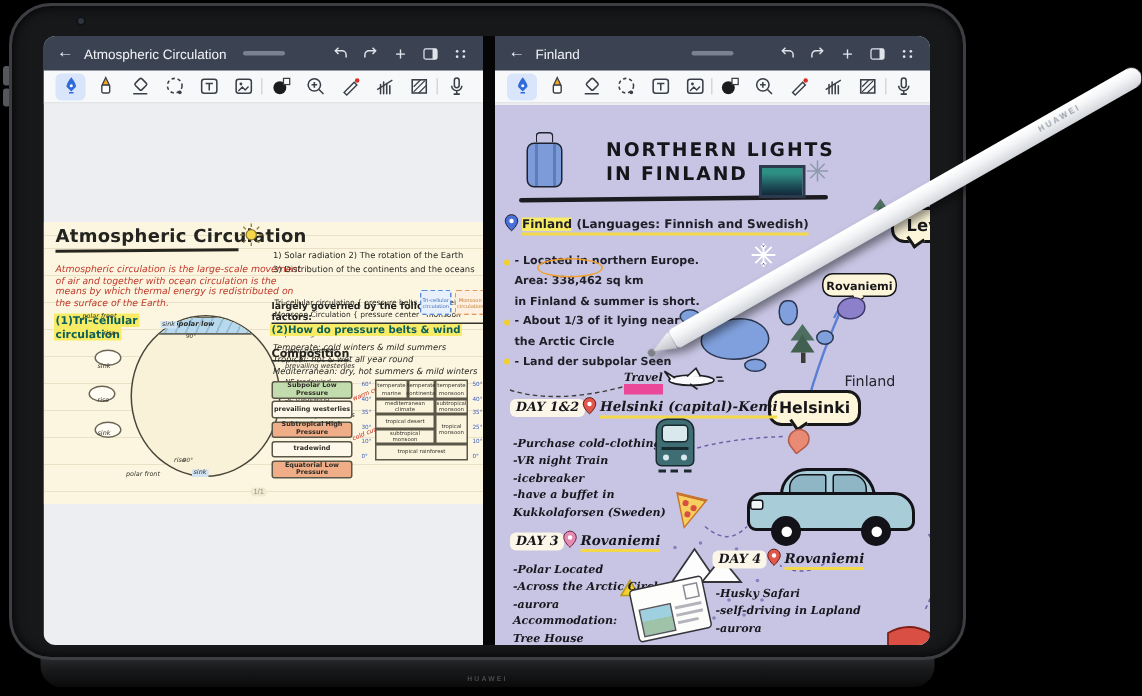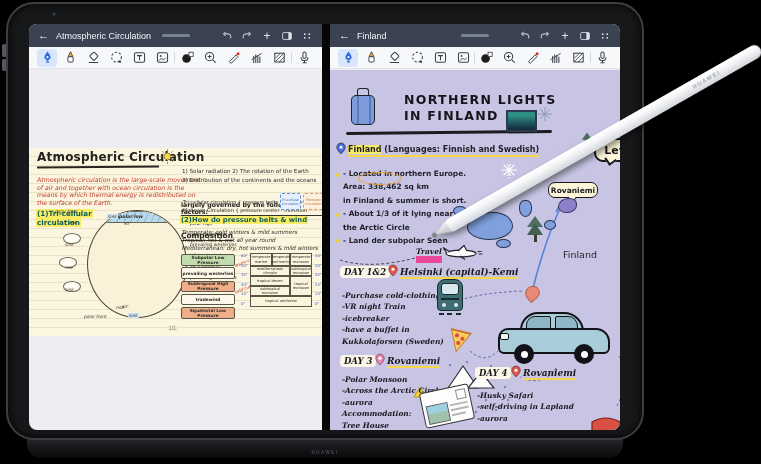--- a/index.html
+++ b/index.html
@@ -655,20 +655,24 @@
                   <path d="M10 8 L3 3.5 L7 9" fill="#fbfbfd"></path>
                   <path d="M18 7 L24 1.5 L27 7" fill="#fbfbfd"></path>
                   <path d="M20 12 L25 15.5" fill="none"></path>
                 </g>
                 <g stroke="#1e1e24" stroke-width=".9">
                   <path d="M37.5 7.5h4M38.5 10h4"></path>
                 </g>
               </svg>
             </span>
 
+          <div class="bubble" style="left:182px;top:190px;width:58px;height:20px;font-size:10.5px;">
+              <span>Helsinki</span>
+              <span class="tail" style="left:14px;"></span>
+            </div>
           <span class="abs" style="left:195px;top:216px;width:13px;height:12px;background:#e88a74;border:1px solid #b35c4a;border-radius:50% 50% 50% 8%;transform:rotate(-38deg);"></span>
 
           <span class="daychip" style="left:10px;top:196px;">DAY 1&amp;2</span>
           <span class="abs" style="left:58px;top:194px;">
               <svg width="10" height="13" viewBox="0 0 12 15">
                 <path d="M6 1a5 5 0 0 1 5 5c0 3.5-5 8-5 8S1 9.5 1 6a5 5 0 0 1 5-5z" fill="#e2574c" stroke="#5e1d16" stroke-width=".8"></path>
                 <circle cx="6" cy="6" r="1.8" fill="#fff"></circle>
               </svg>
             </span>
           <span class="abs script yline" style="left:70px;top:197px;font-size:9px;">Helsinki (capital)-Kemi</span>
@@ -718,21 +722,21 @@
 
           <span class="daychip" style="left:10px;top:285px;">DAY 3</span>
           <span class="abs" style="left:45px;top:283px;">
               <svg width="10" height="13" viewBox="0 0 12 15">
                 <path d="M6 1a5 5 0 0 1 5 5c0 3.5-5 8-5 8S1 9.5 1 6a5 5 0 0 1 5-5z" fill="#e58bb1" stroke="#6e2744" stroke-width=".8"></path>
                 <circle cx="6" cy="6" r="1.8" fill="#fff"></circle>
               </svg>
             </span>
           <span class="abs script yline" style="left:57px;top:286px;font-size:9px;">Rovaniemi</span>
           <div class="d-items script" style="left:12px;top:305px;">
-              <div class="it">-Polar Monsoon</div>
+              <div class="it">-Polar Located</div>
               <div class="it">-Across the Arctic Circle</div>
               <div class="it">-aurora</div>
               <div class="it">Accommodation:</div>
               <div class="it">Tree House</div>
             </div>
 
           <div class="abs" style="left:92px;top:318px;width:50px;height:36px;background:#fdfdfb;border:1.5px solid #33333a;border-radius:3px;transform:rotate(-12deg);box-sizing:border-box;">
             <div style="position:absolute;left:3px;top:13px;width:20px;height:17px;background:linear-gradient(180deg,#9fd0e0 45%,#9fc3a8 45%);border:1px solid #55555e;"></div>
             <div style="position:absolute;right:3px;top:3px;width:8px;height:8px;border:1px solid #8a8a94;"></div>
             <div style="position:absolute;left:27px;top:16px;width:18px;height:2px;background:#b4b4bc;"></div>

